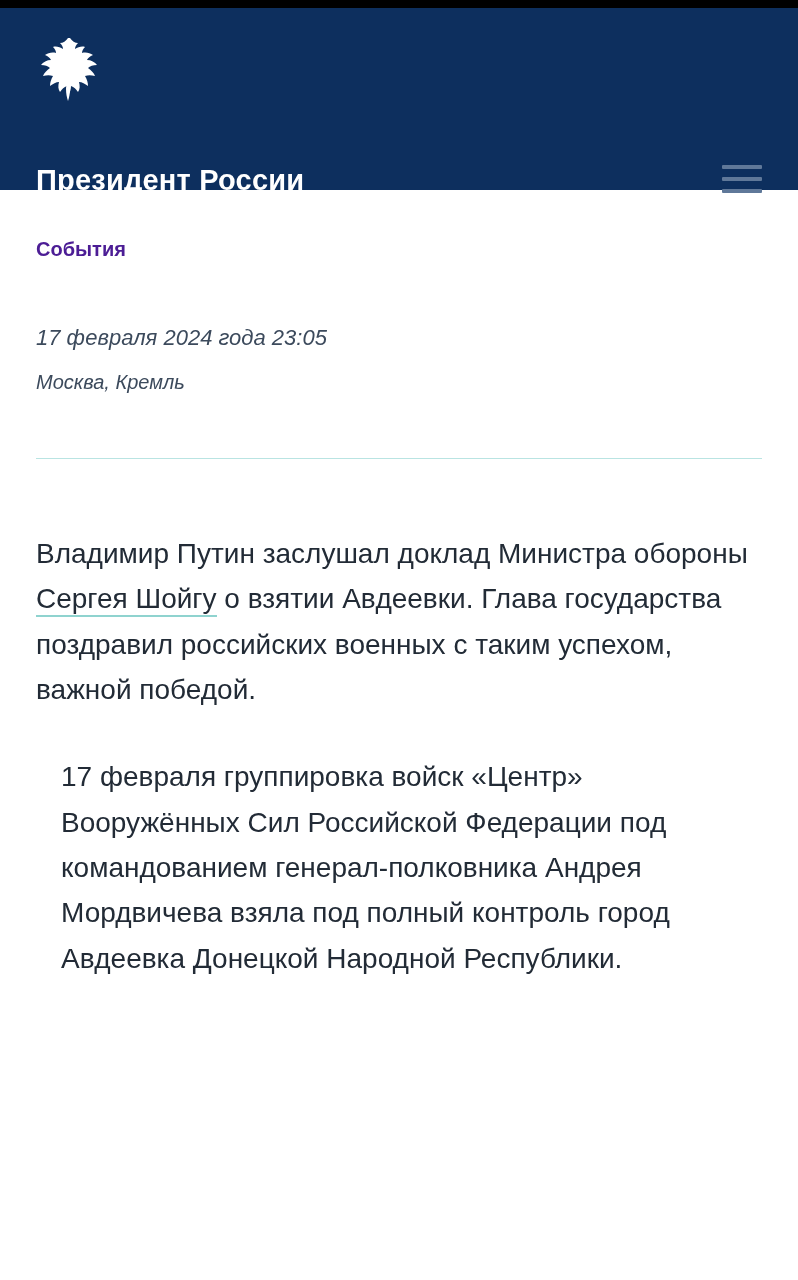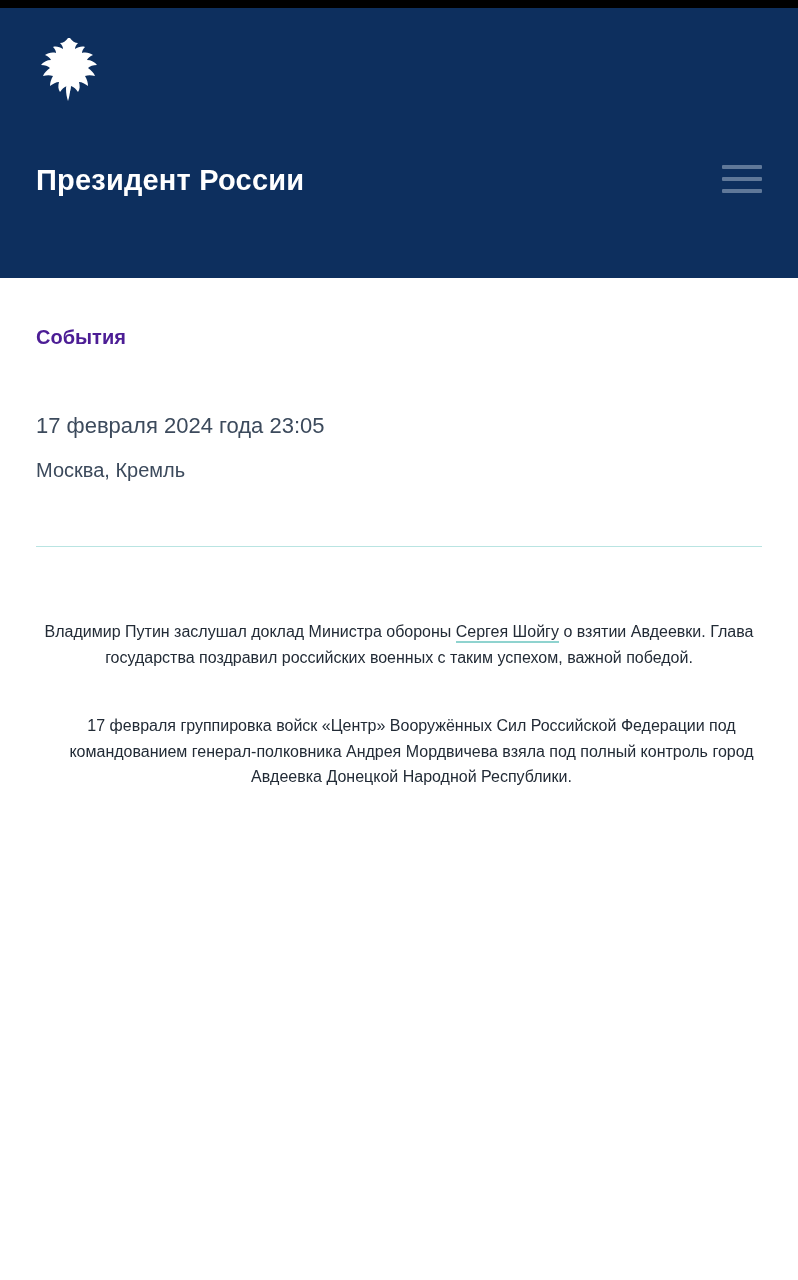--- a/index.html
+++ b/index.html
@@ -22,21 +22,21 @@
   }
   
   .status-strip {
     height: 8px;
     background: #000000;
     width: 100%;
   }
   
   .site-header {
     background: #0d2f5e;
-    height: 270px;
+    height: 182px;
     position: relative;
     box-sizing: border-box;
     padding: 28px 36px 0 36px;
   }
   .emblem {
     width: 60px;
     height: 66px;
     margin-left: 2px;
     color: #ffffff;
   }
@@ -84,20 +84,21 @@
     margin: 58px 0 0 0;
     font-size: 40px;
     line-height: 1.22;
     font-weight: bold;
     color: #17324f;
     letter-spacing: -0.2px;
     max-width: 660px;
   }
   .meta {
     margin-top: 62px;
+    font-style: italic;
   }
   .meta-date {
     font-size: 22px;
     color: #3c4a5c;
     line-height: 1.4;
   }
   .meta-place {
     margin-top: 14px;
     font-size: 20px;
     color: #3c4a5c;
@@ -108,24 +109,23 @@
     border: 0;
     border-top: 1px solid #b9e4e2;
     height: 0;
     width: 100%;
   }
   .body-text {
     margin-top: 72px;
   }
   .body-text p {
     margin: 0 0 42px 0;
-    font-size: 16px;
+    font-size: 28px;
     line-height: 1.62;
     color: #222b36;
-    text-align: center;
   }
   .body-text p:last-child { margin-bottom: 0; margin-left: 25px; }
   a.inline-link {
     color: #222b36;
     text-decoration: none;
     border-bottom: 2px solid #8fd3cf;
     padding-bottom: 1px;
   }
 </style>
 </head>

